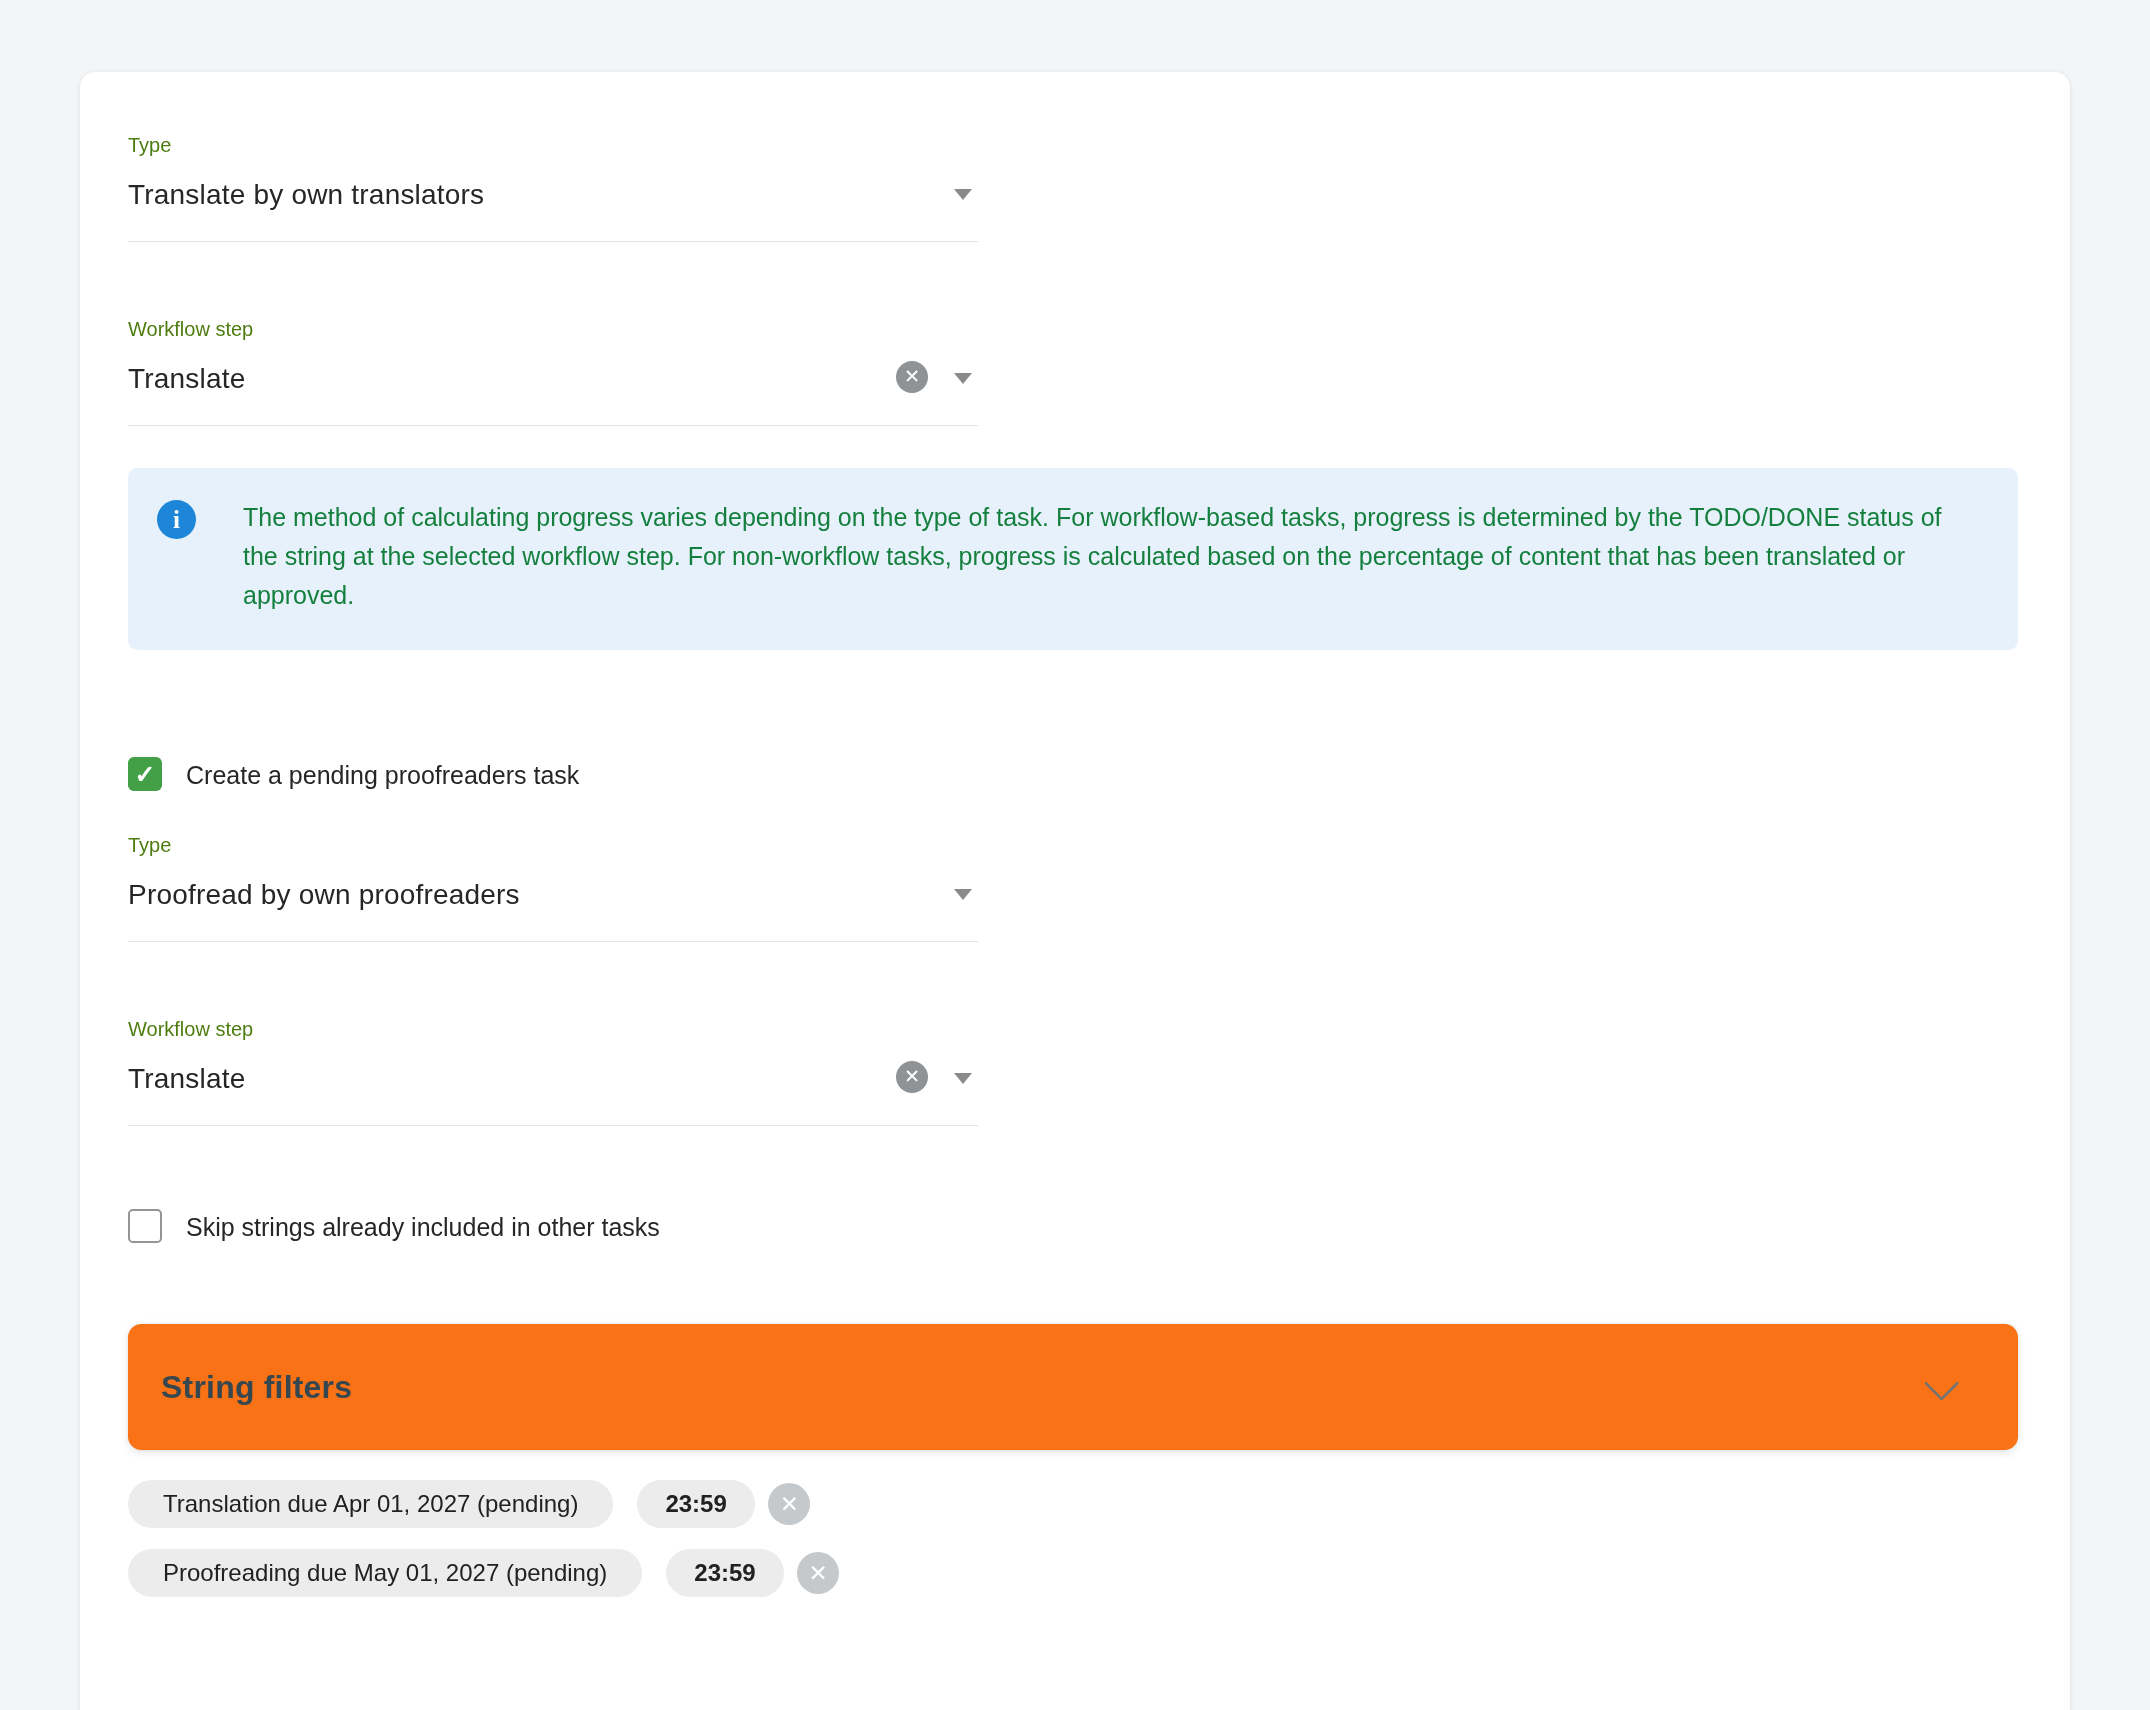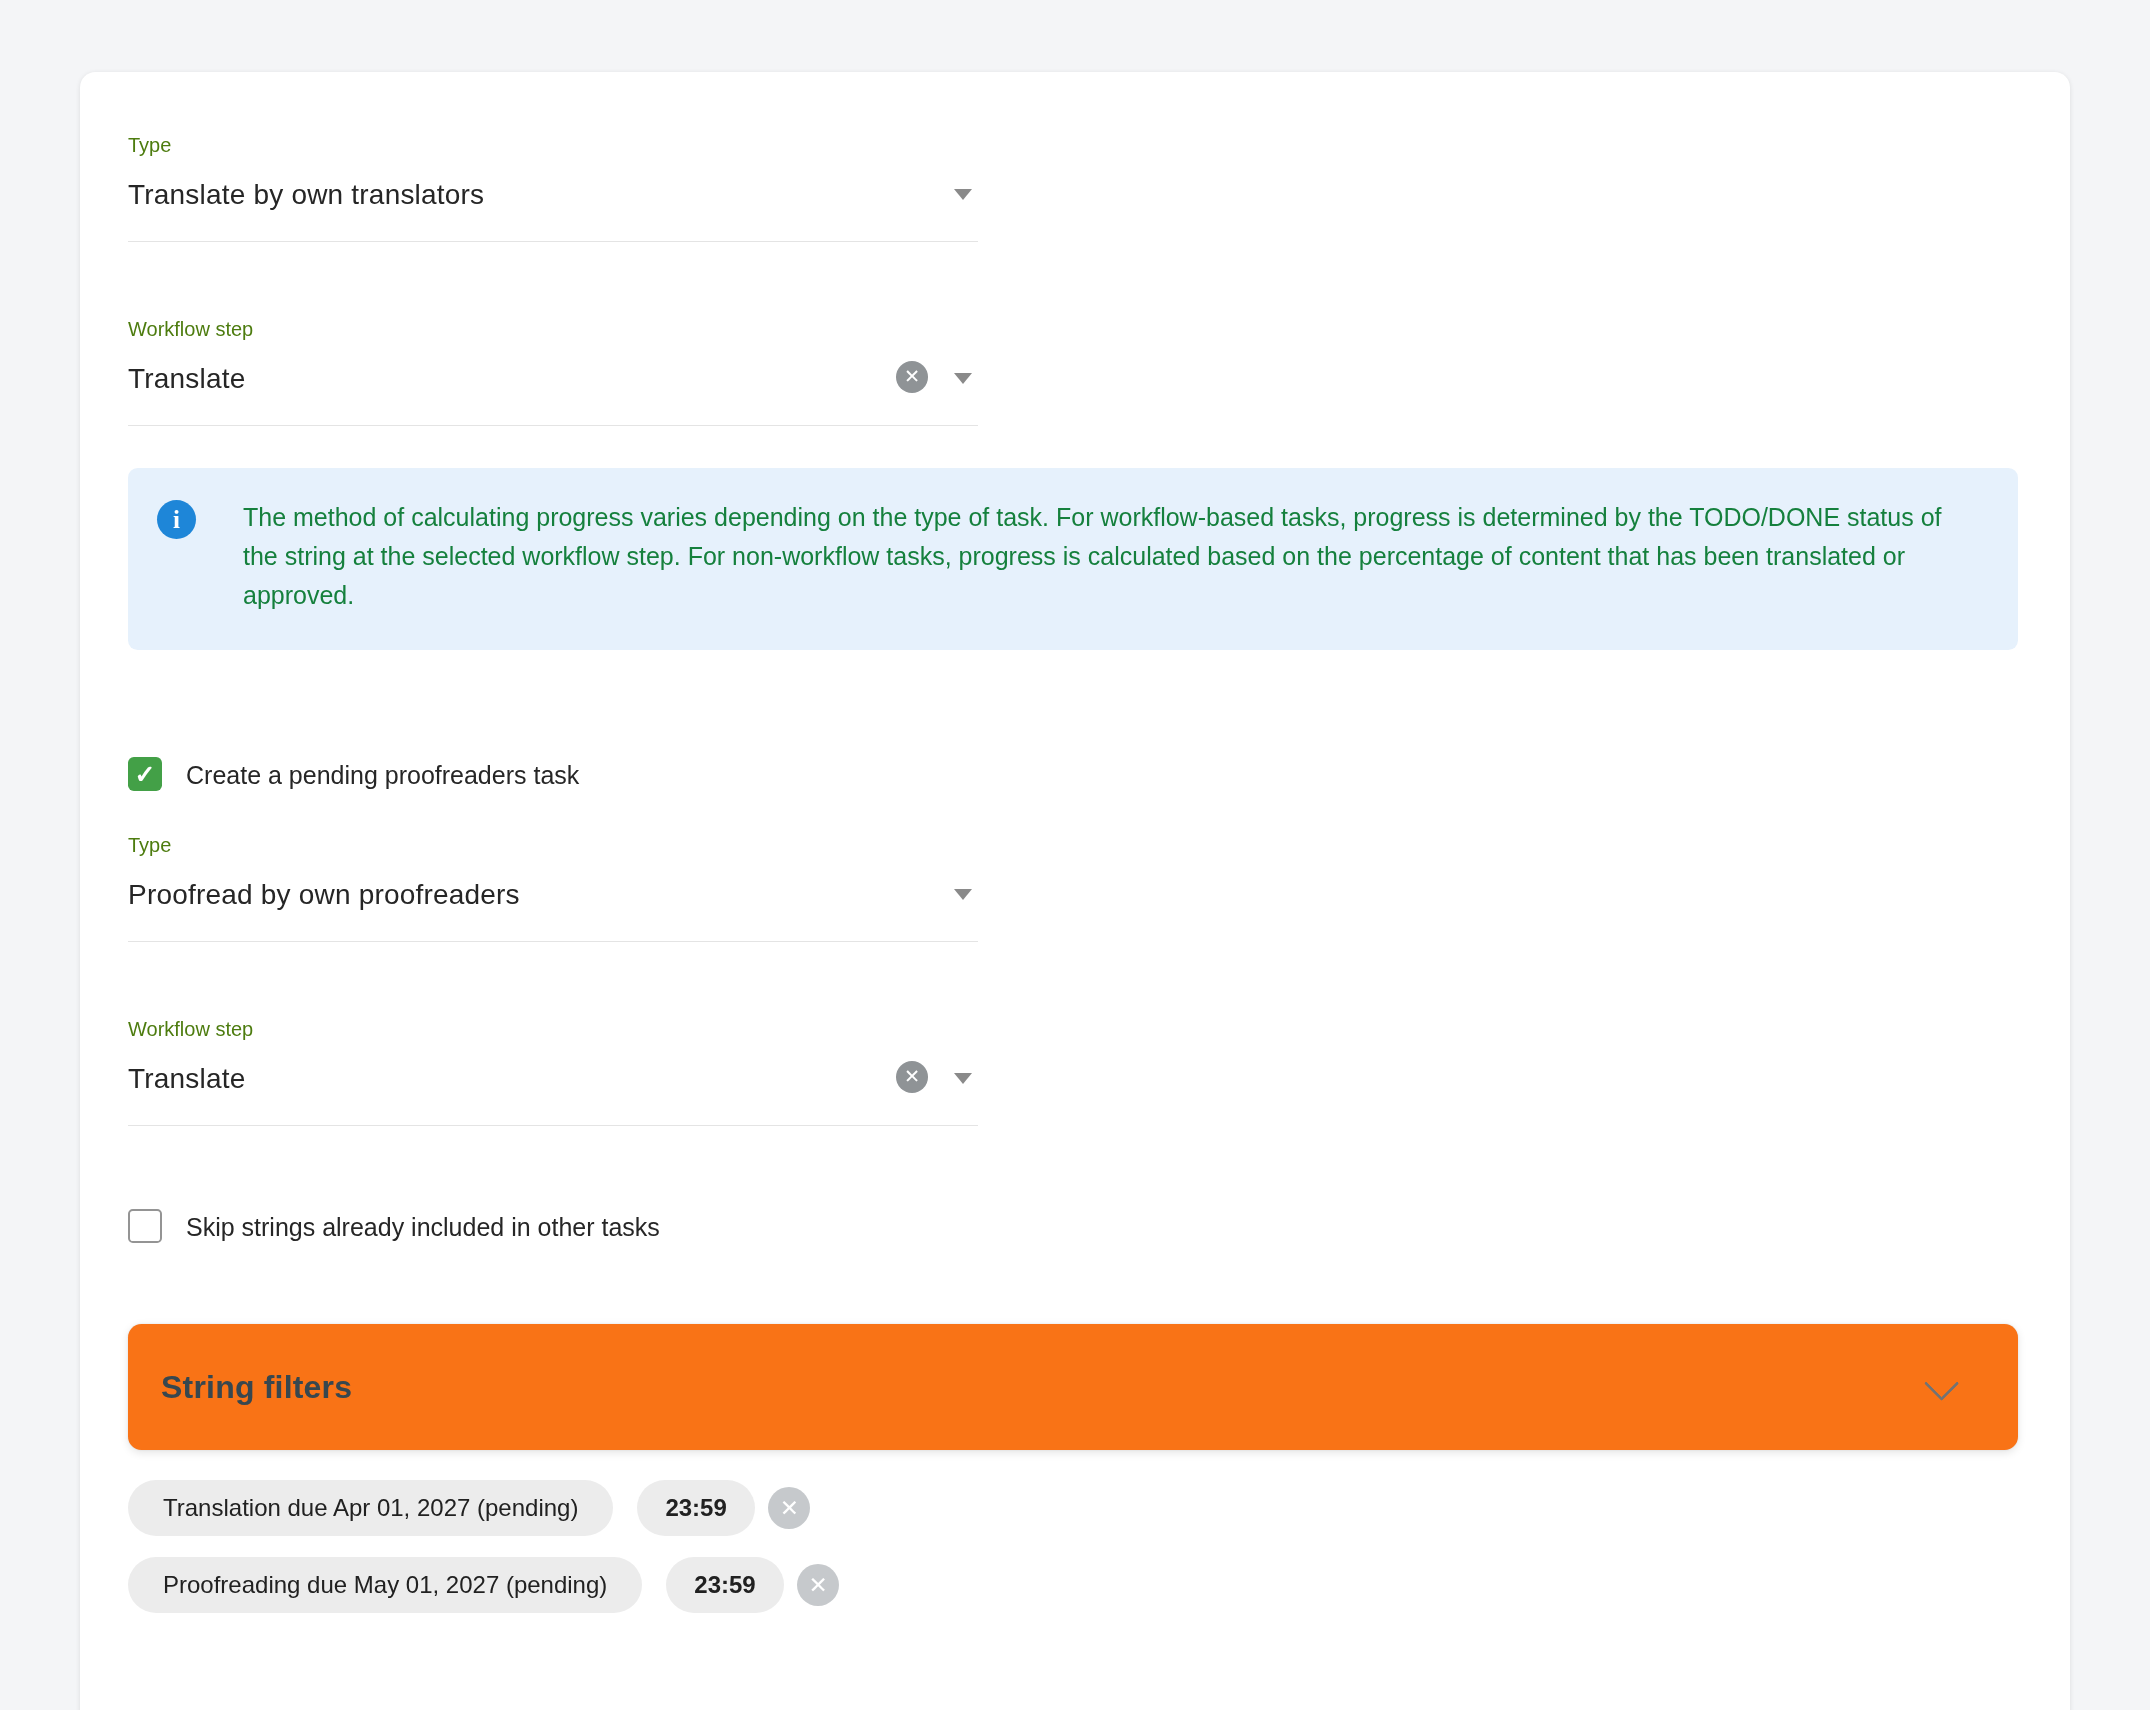--- a/index.html
+++ b/index.html
@@ -160,21 +160,21 @@
   
   .chips { margin-top: 30px; }
   .chip-row {
     display: flex;
     align-items: center;
     margin-bottom: 21px;
   }
   .chip {
     background: #ececec;
     border-radius: 29px;
-    height: 56px;
+    height: 48px;
     display: flex;
     align-items: center;
     padding: 0 35px;
     font-size: 24px;
     font-weight: 500;
     color: #212121;
     white-space: nowrap;
   }
   .chip.time { margin-left: 24px; padding: 0 28px; font-weight: bold; }
   .chip-remove {

